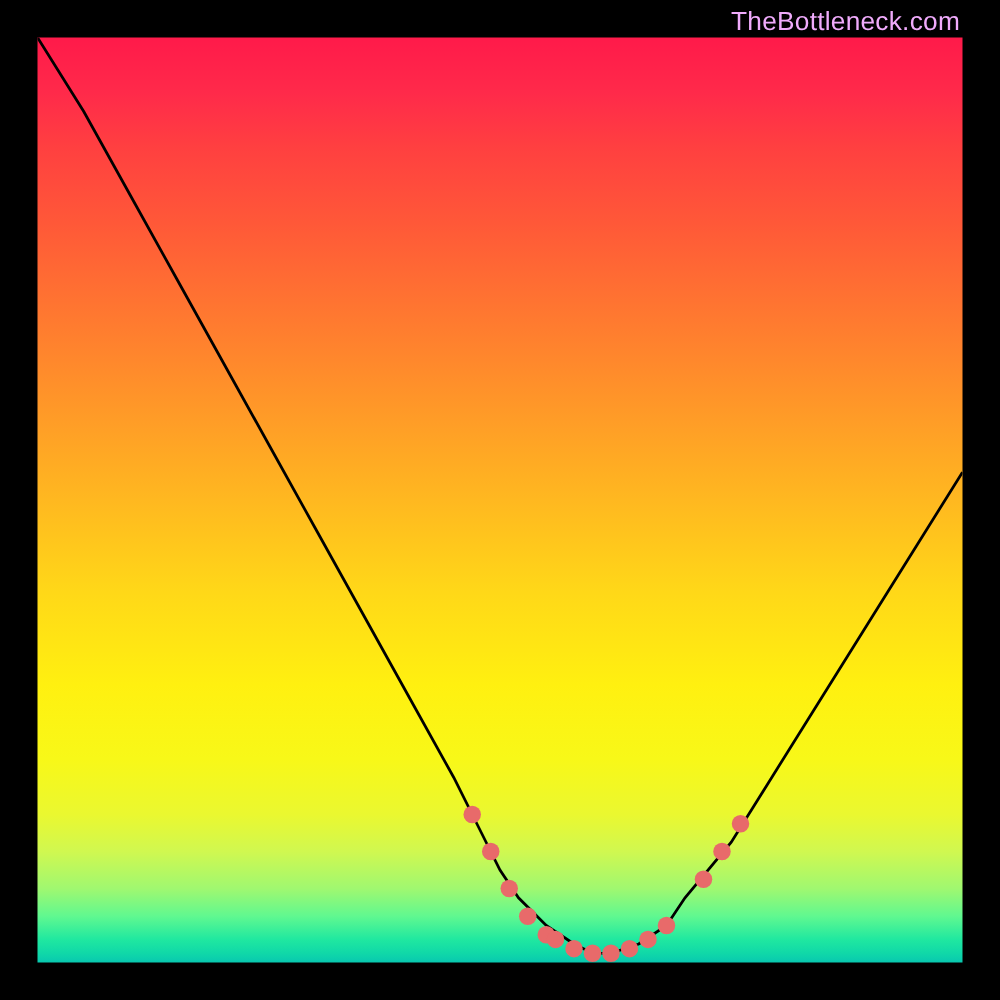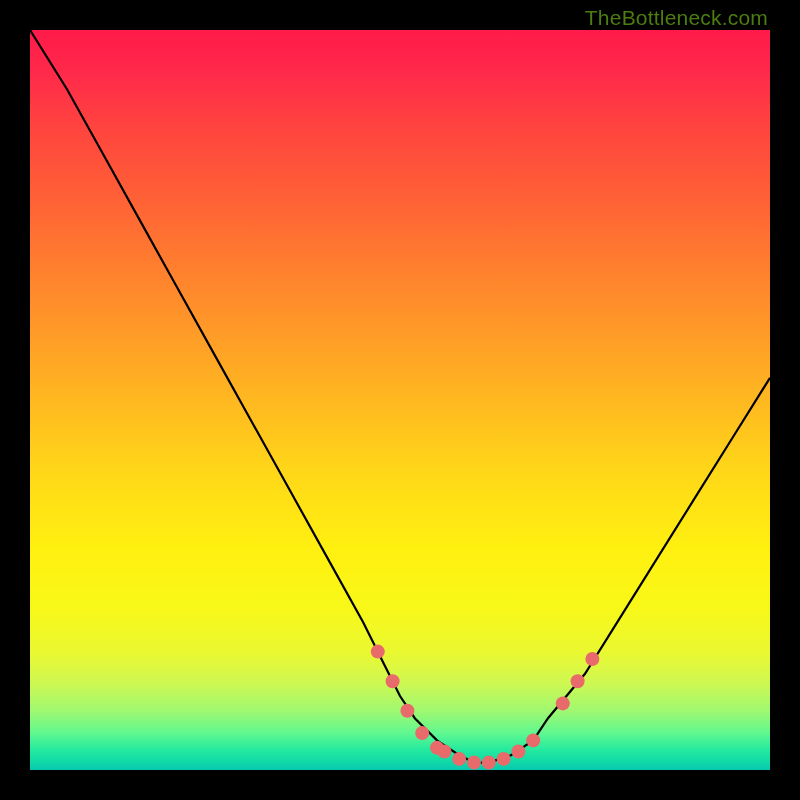--- a/index.html
+++ b/index.html
@@ -40,21 +40,21 @@
       #60f890 95%,
       #20e8a0 97.5%,
       #10d8a8 99%,
       #08c8b0 100%
     );
   }
   .watermark {
     position: absolute;
     top: 6px;
     right: 32px;
-    color: #4d7c0f;
+    color: #f0abfc;
     font-size: 21px;
     font-weight: 500;
     letter-spacing: 0.2px;
   }
   svg.curve {
     position: absolute;
     left: 0;
     top: 0;
     width: 740px;
     height: 740px;

